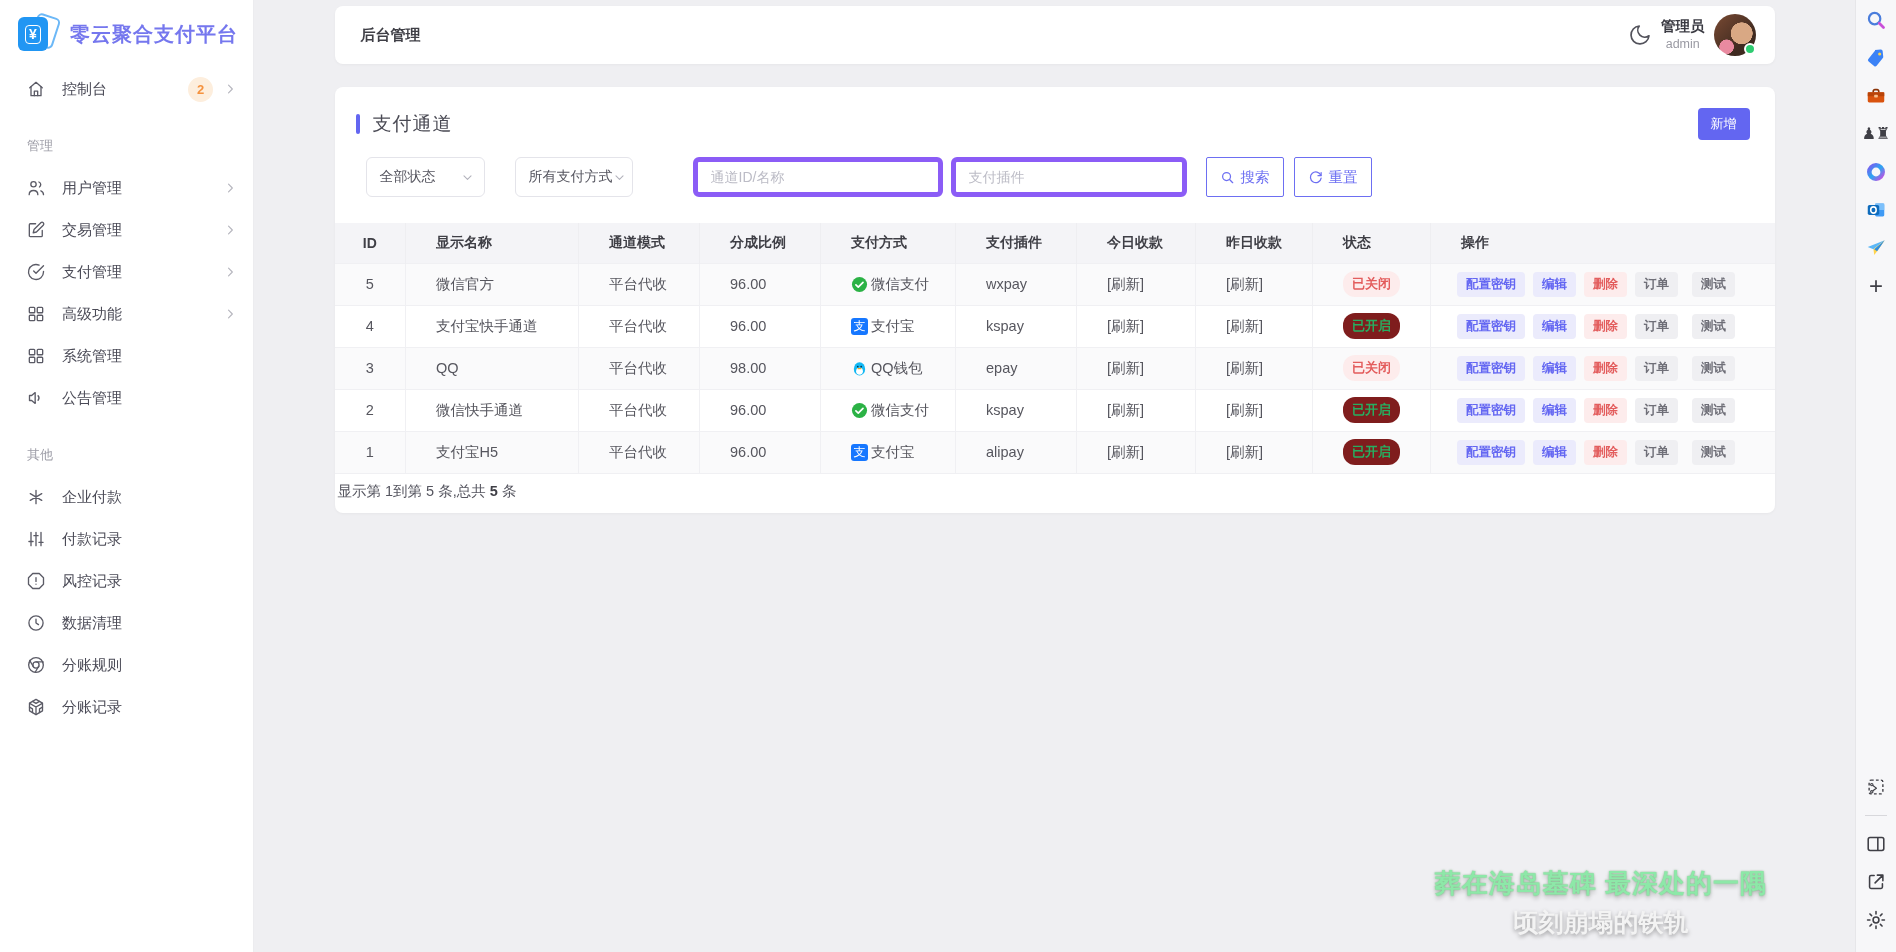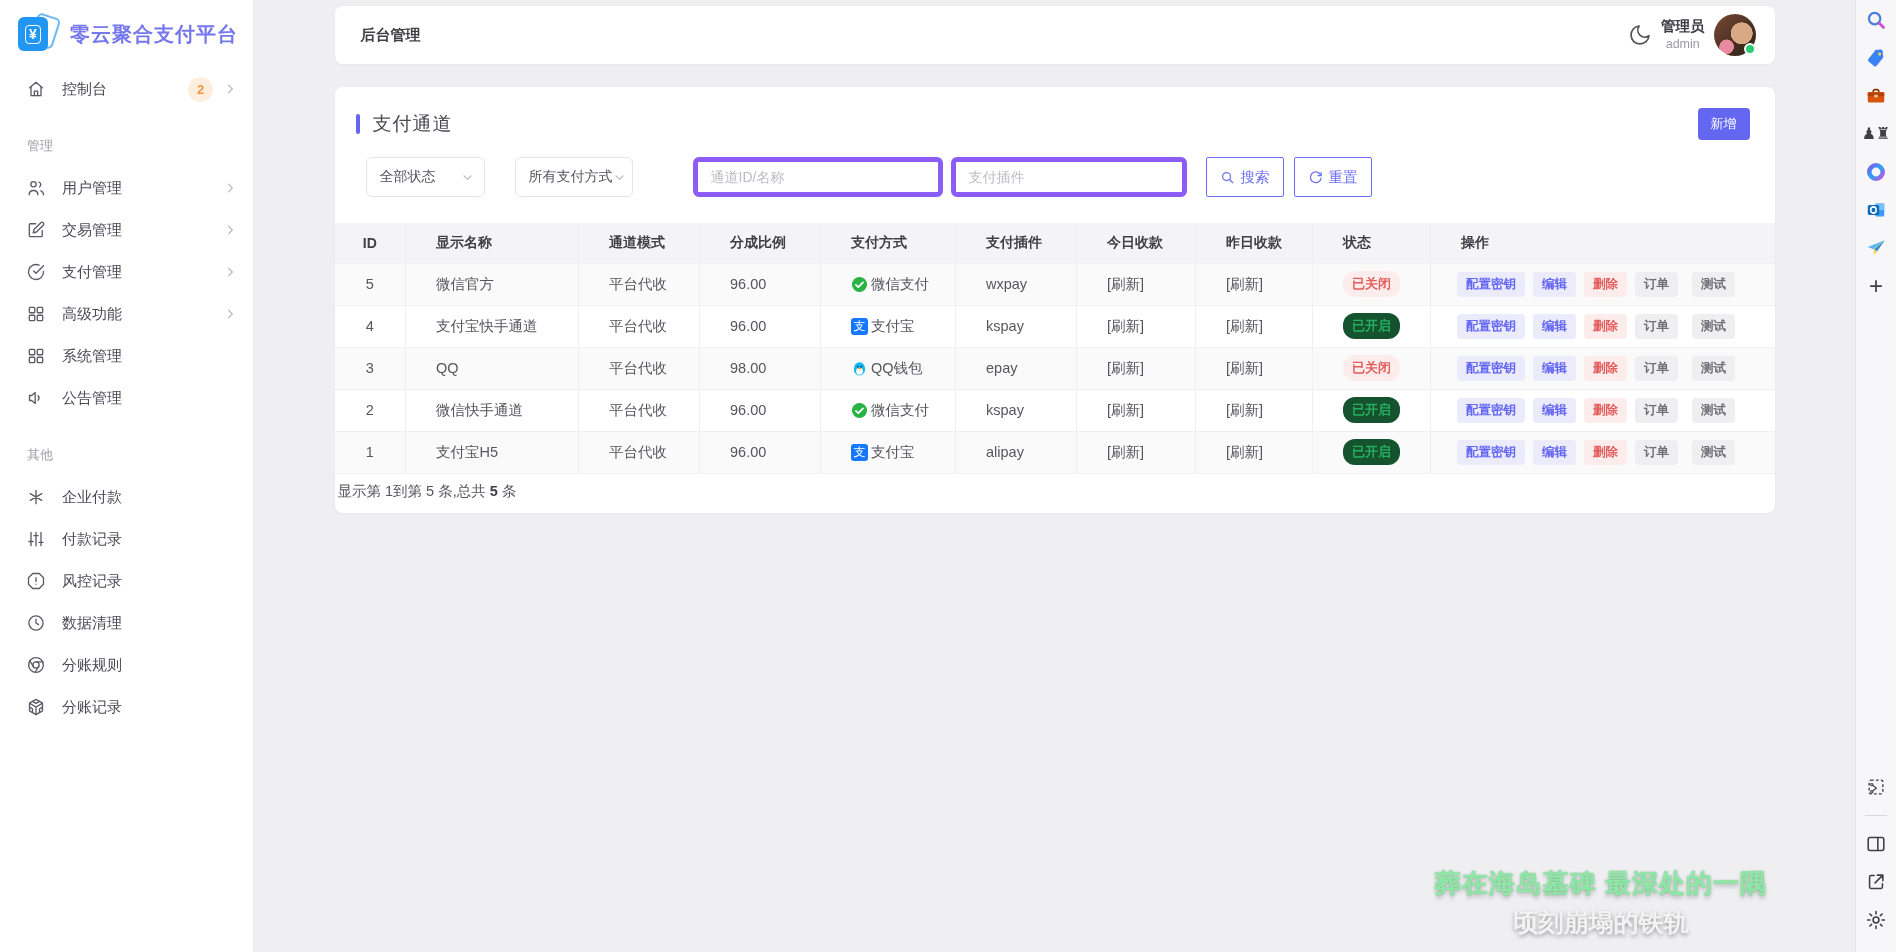--- a/index.html
+++ b/index.html
@@ -78,21 +78,21 @@
   tbody tr:nth-child(odd) { background:#fafafb; }
   tbody tr:last-child td { border-bottom:1px solid #f0f0f3; }
   td.c-actions { padding-left:26px; }
   .pm-cell { display:flex; align-items:center; gap:3px; }
   .pm-icon { width:17px; height:17px; flex:none; }
   .pm-icon svg { width:100%; height:100%; }
   .alipay-glyph { display:flex; align-items:center; justify-content:center; width:17px; height:17px; background:#1677ff; color:#fff; border-radius:3px; font-size:12px; }
   .refresh-link { cursor:pointer; color:#56565e; }
   .pill { display:inline-block; padding:4px 9px; border-radius:12px; font-size:13px; font-weight:700; }
   .pill.closed { color:#e35d5d; background:#fdecec; }
-  .pill.open { color:#27ae60; background:#14532d; }
+  .pill.open { color:#27ae60; background:#7f1d1d; }
   .act { display:inline-block; padding:4px 9px; border-radius:4px; font-size:12.5px; font-weight:700; margin-right:8px; cursor:pointer; }
   .act.primary { color:#6467f2; background:#ebebfc; }
   .act.danger { color:#e35d5d; background:#fdecec; }
   .act.plain { color:#6f6f78; background:#efeff2; }
   .act.gap { margin-left:6px; }
   .table-footer { font-size:14.5px; color:#55555f; padding:8px 0 8px 3px; }
   .table-footer b { font-weight:700; color:#3f3f46; }
 
   
   .rail { position:absolute; right:0; top:0; width:41px; height:100%; background:#f7f7f9; border-left:1px solid #e6e6e9; display:flex; flex-direction:column; align-items:center; padding:8px 0 6px; z-index:3; }

